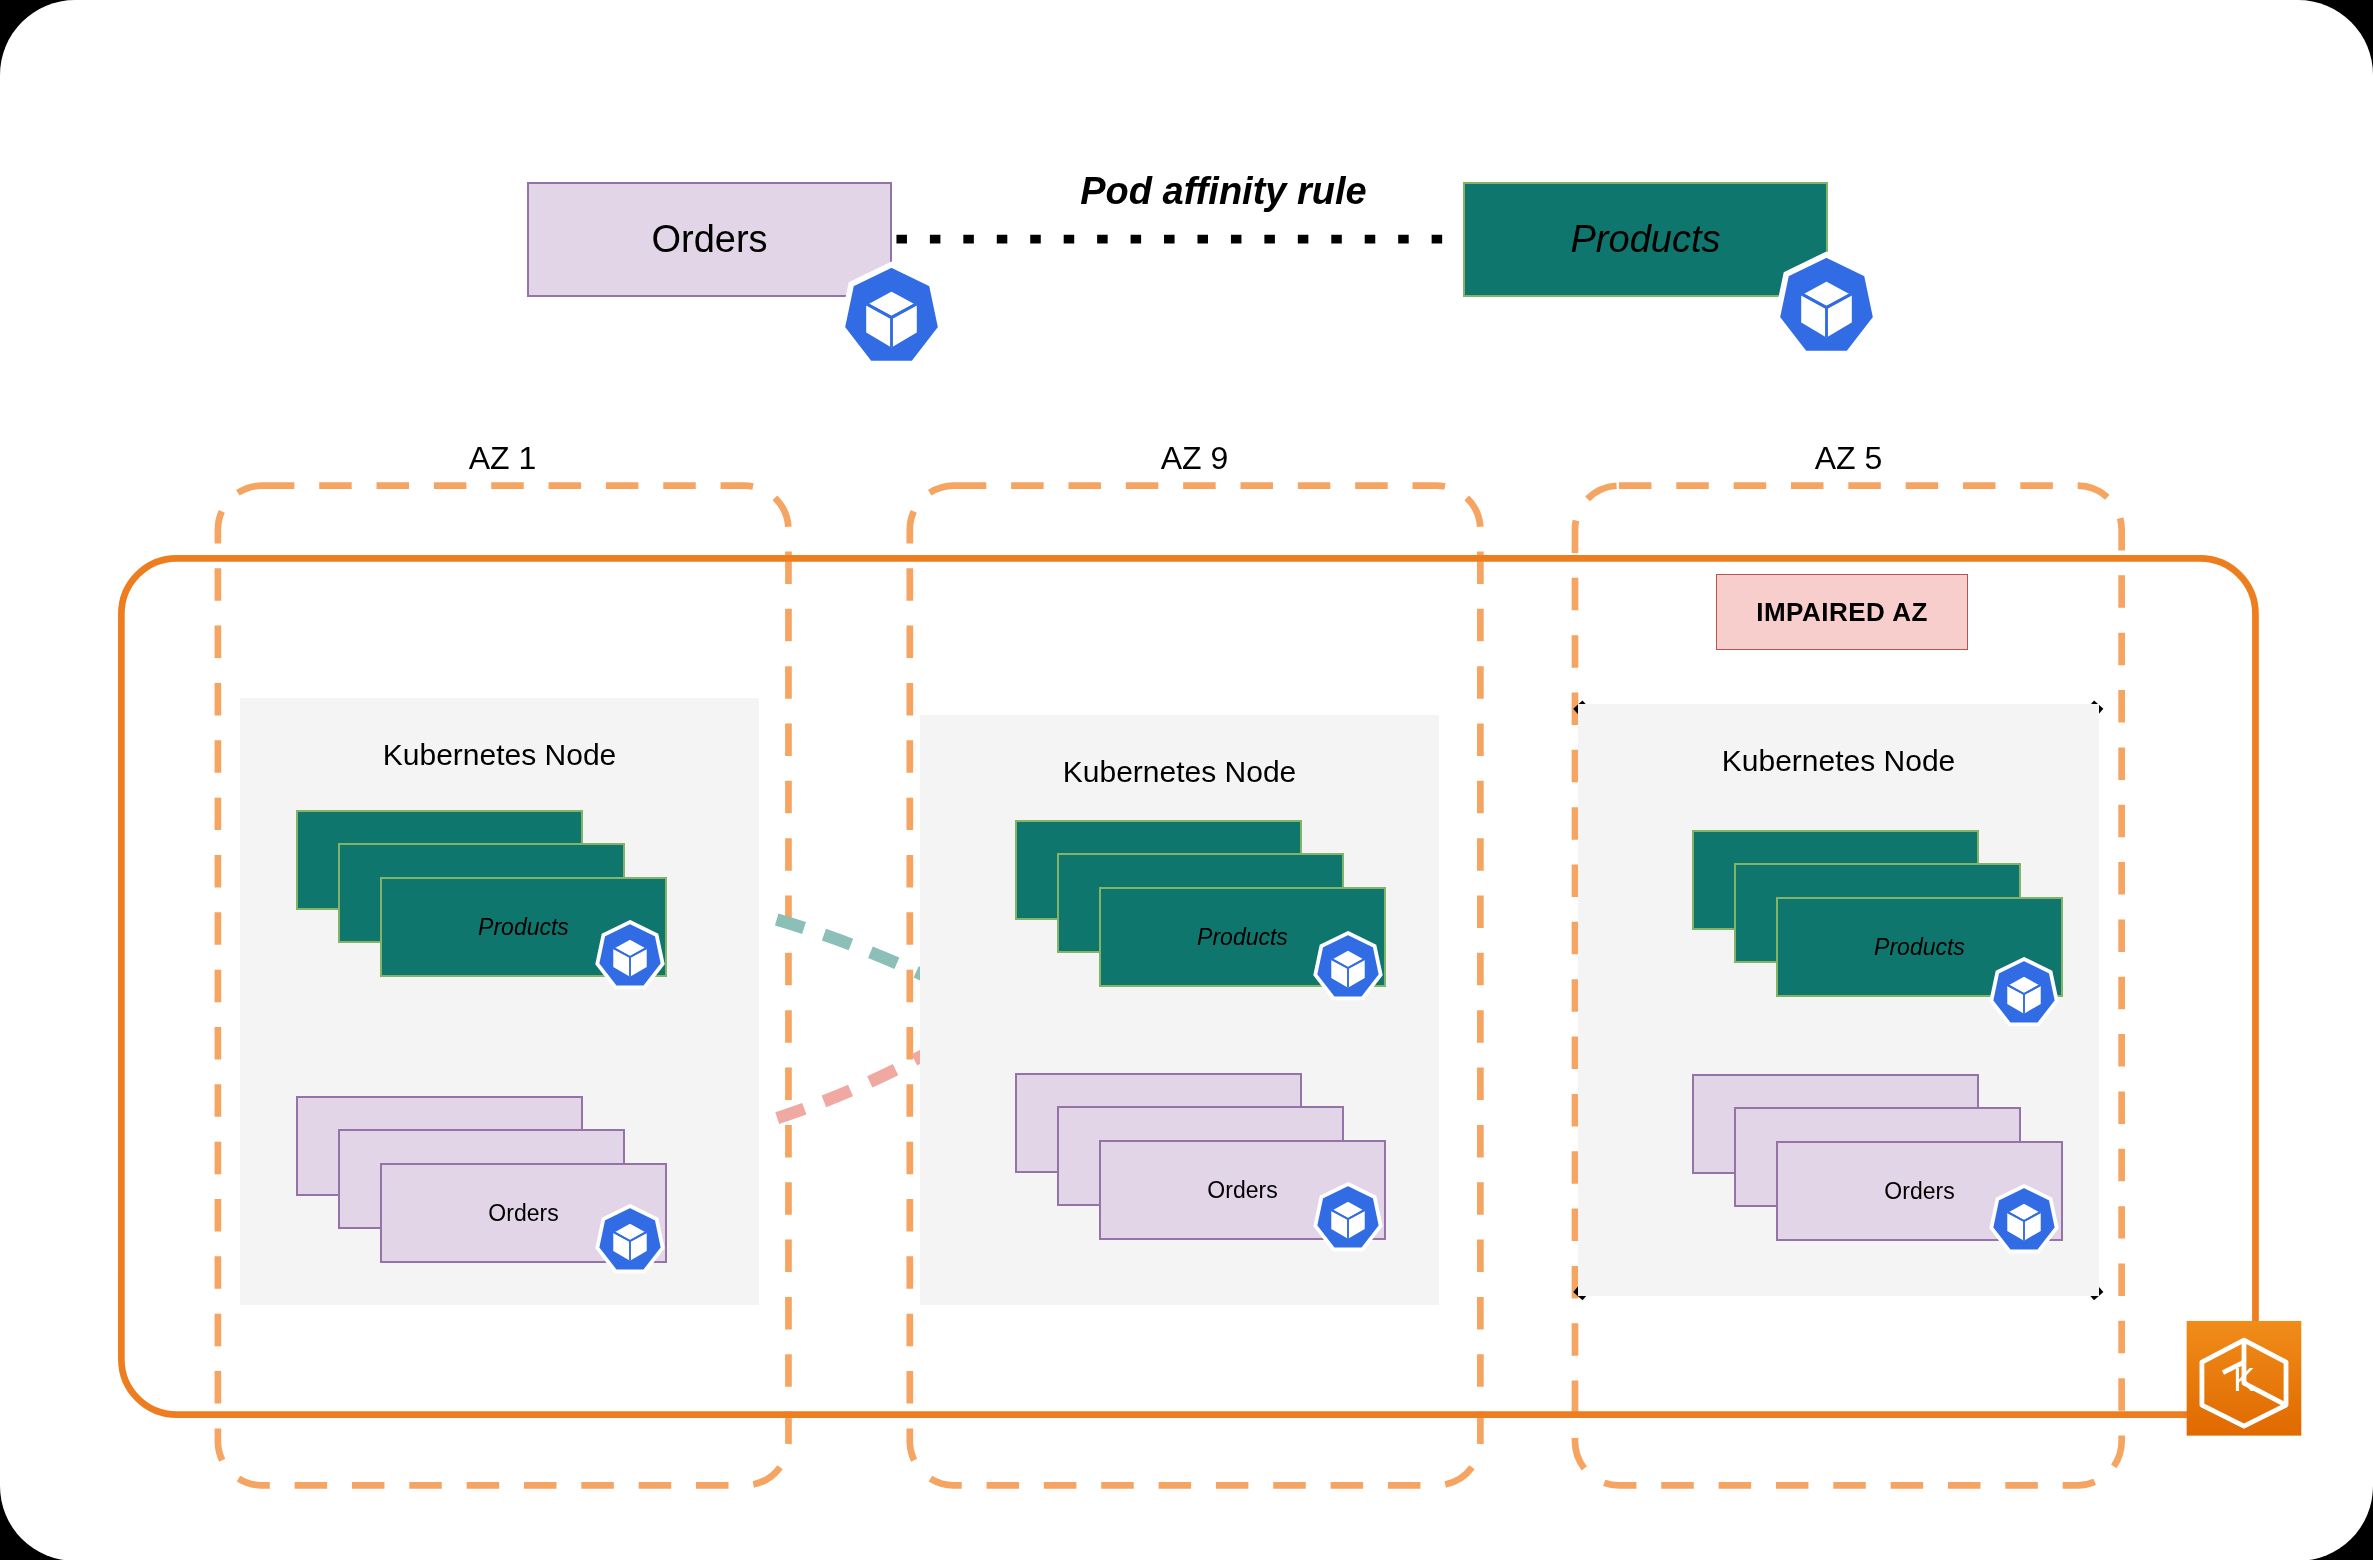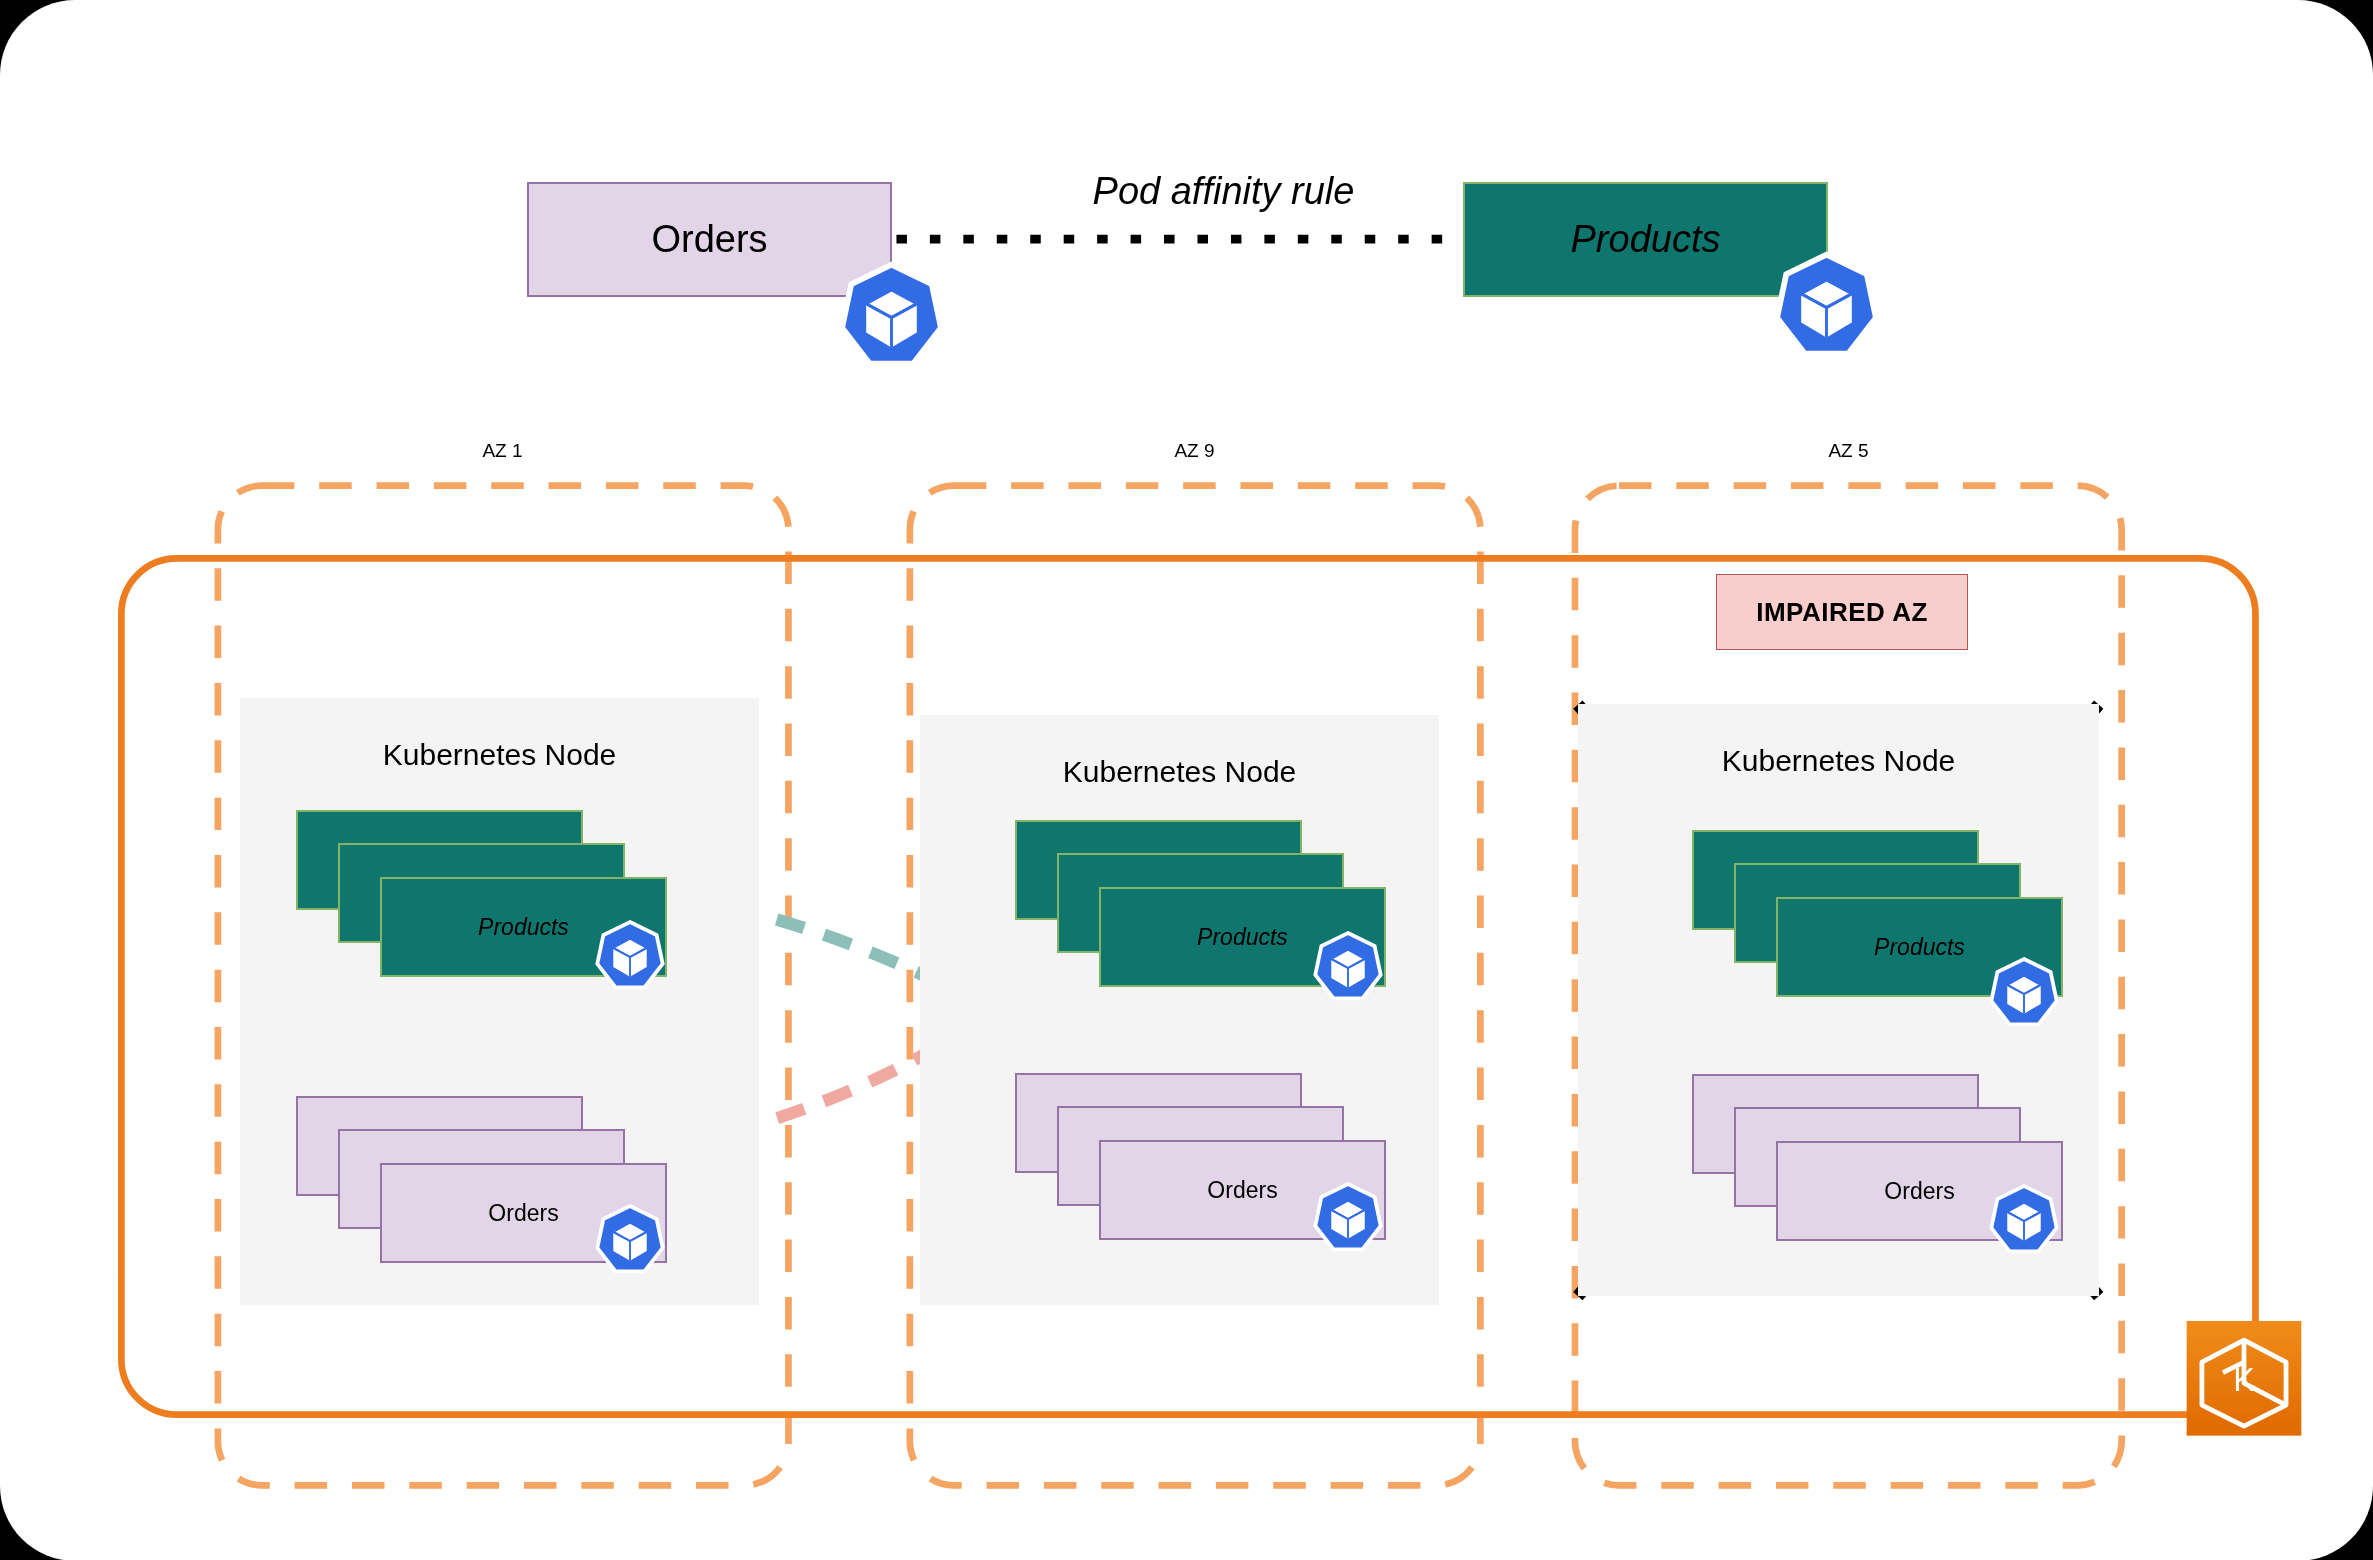--- a/index.html
+++ b/index.html
@@ -47,26 +47,27 @@
 
   
   #affinity-label {
     position: absolute;
     left: 1042px; top: 170px;
     width: 363px;
     text-align: center;
     font-size: 38px;
     font-style: italic;
     color: #000;
+    font-weight: bold;
   }
 
   
   .az-label {
     position: absolute;
-    font-size: 19px;
+    font-size: 32px;
     color: #000;
     text-align: center;
     width: 191px;
   }
 
   
   .node-box {
     position: absolute;
     background: #F4F4F4;
     box-sizing: border-box;

